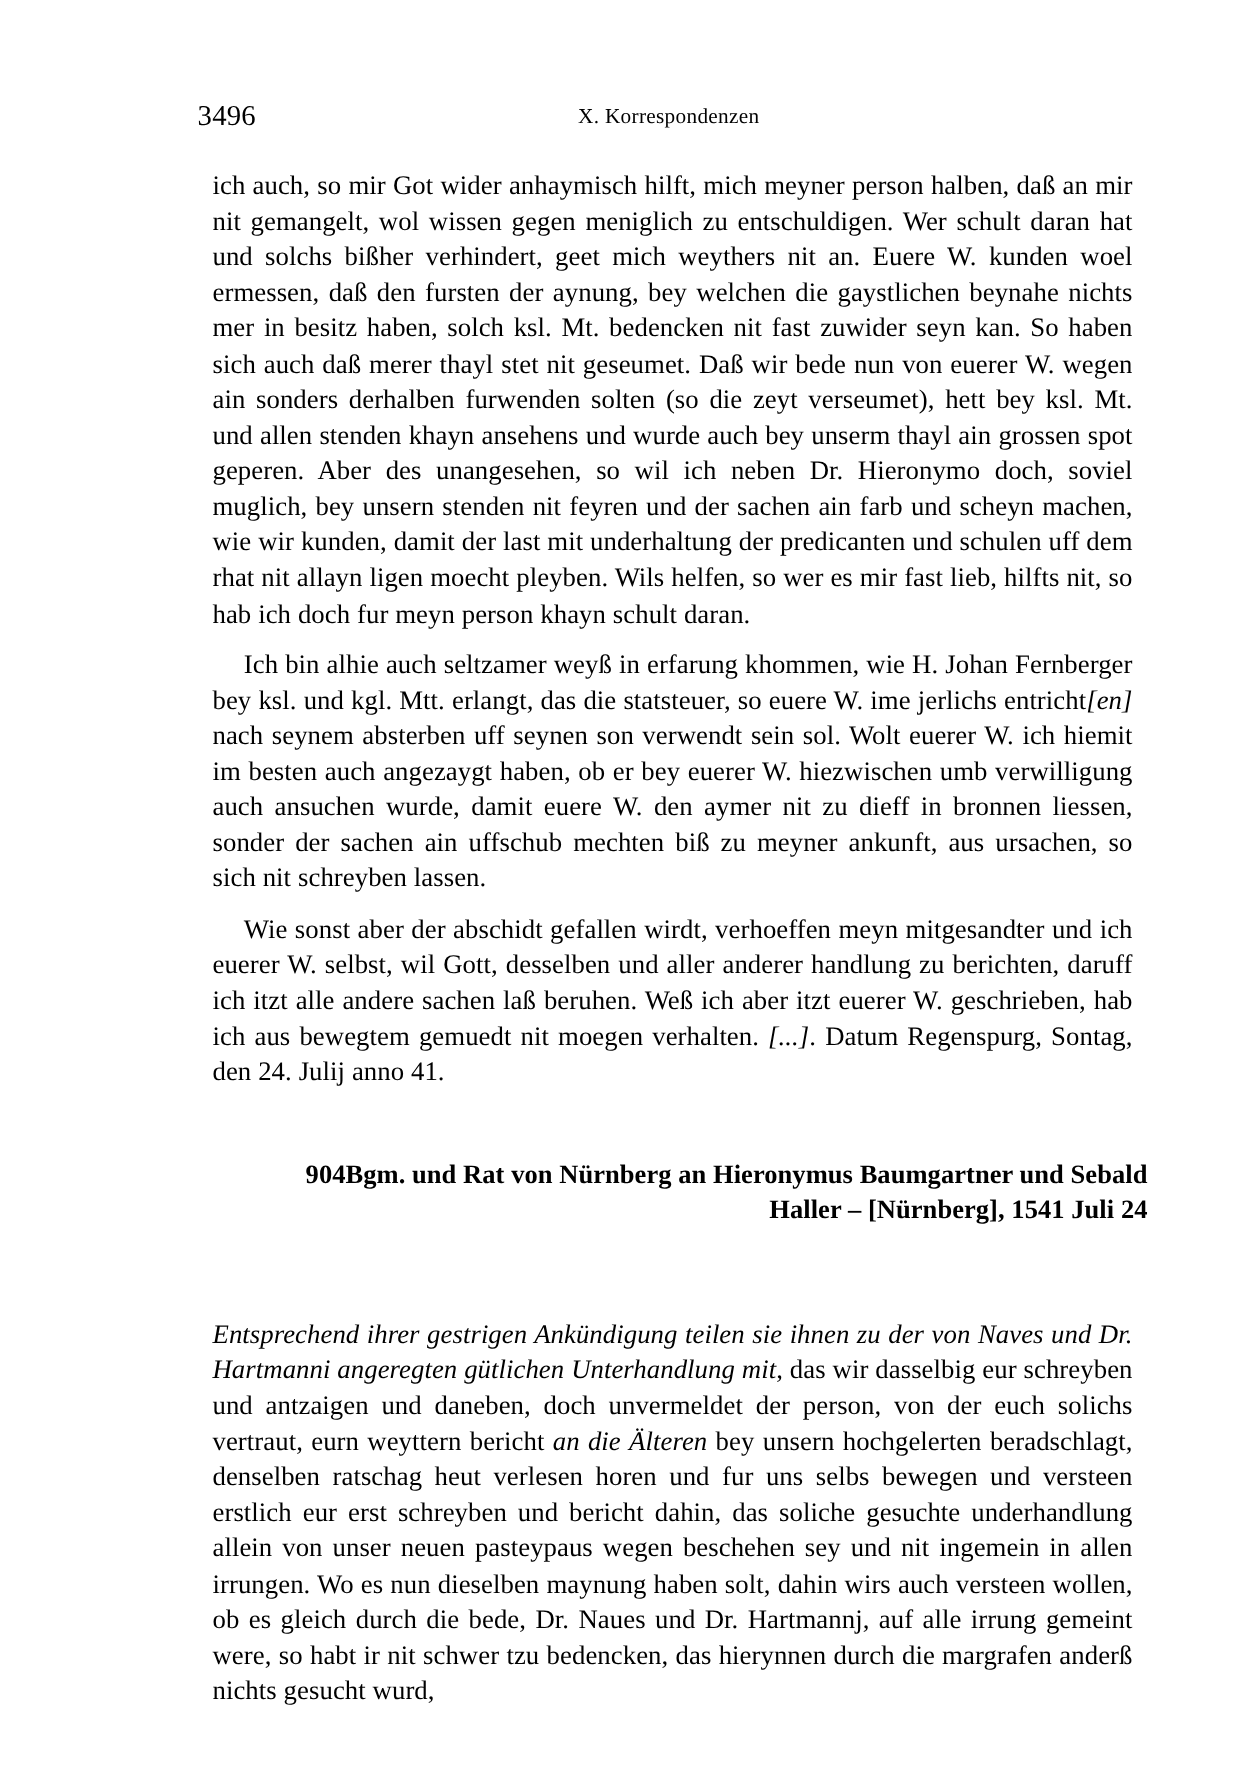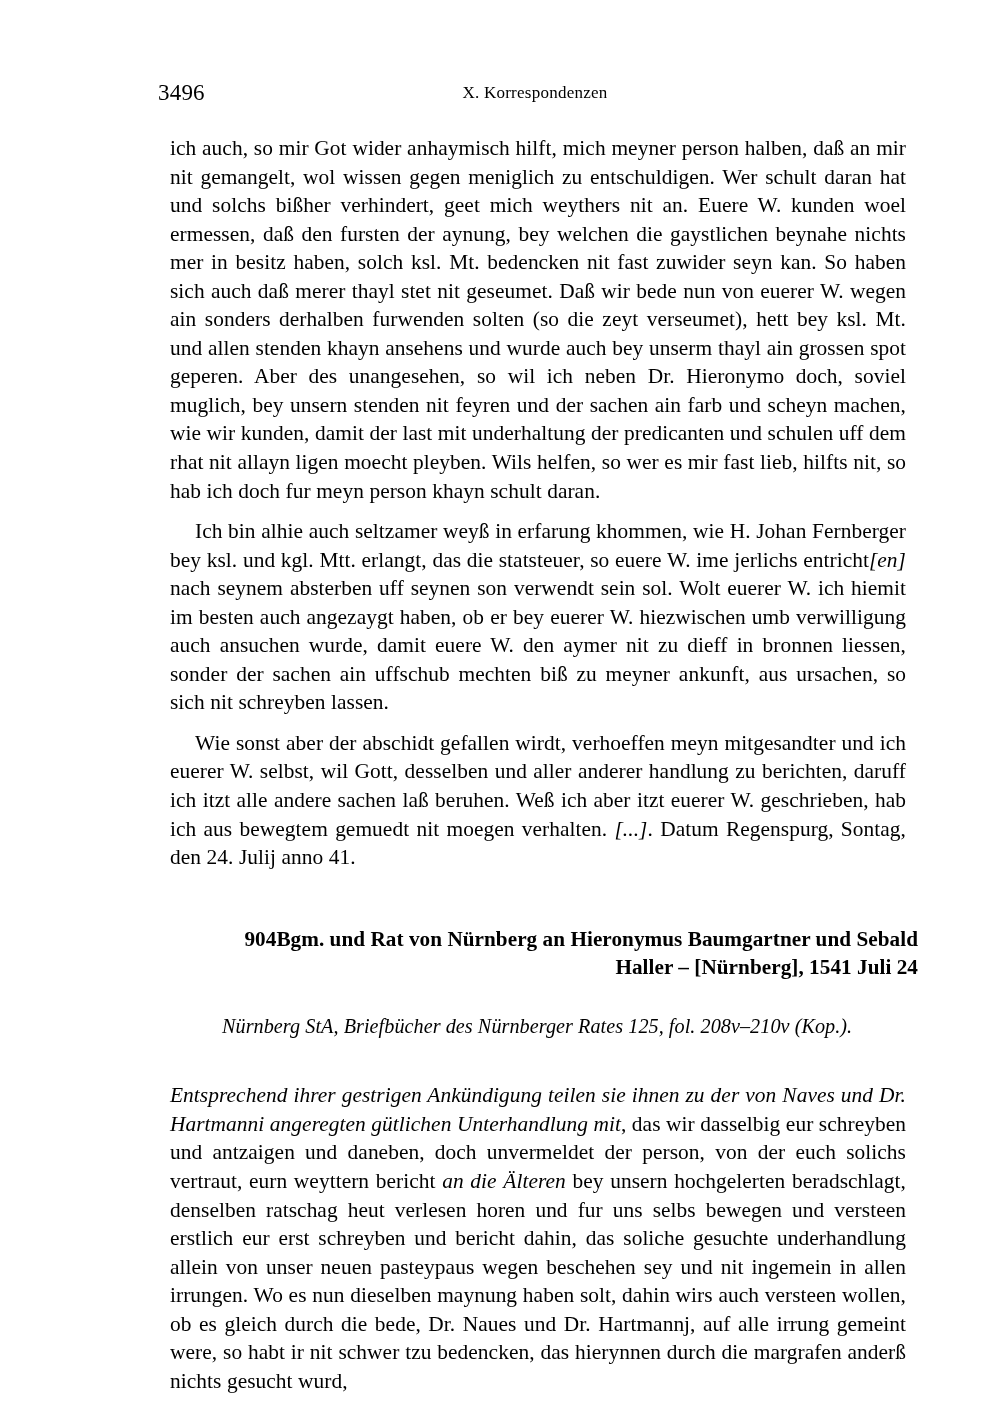--- a/index.html
+++ b/index.html
@@ -126,20 +126,19 @@
     <p class="body-par indent"><span>Ich bin alhie auch seltzamer weyß in erfarung khommen, wie H. Johan Fernberger bey ksl. und kgl. Mtt. erlangt, das die statsteuer, so euere W. ime jerlichs entricht</span><i>[en]</i><span> nach seynem absterben uff seynen son verwendt sein sol. Wolt euerer W. ich hiemit im besten auch angezaygt haben, ob er bey euerer W. hiezwischen umb verwilligung auch ansuchen wurde, damit euere W. den aymer nit zu dieff in bronnen liessen, sonder der sachen ain uffschub mechten biß zu meyner ankunft, aus ursachen, so sich nit schreyben lassen.</span></p>
 
     <p class="body-par indent"><span>Wie sonst aber der abschidt gefallen wirdt, verhoeffen meyn mitgesandter und ich euerer W. selbst, wil Gott, desselben und aller anderer handlung zu berichten, daruff ich itzt alle andere sachen laß beruhen. Weß ich aber itzt euerer W. geschrieben, hab ich aus bewegtem gemuedt nit moegen verhalten. </span><i>[...]</i><span>. Datum Regenspurg, Sontag, den 24. Julij anno 41.</span></p>
 
     <div class="spacer-lg"></div>
 
     <p class="doc-heading"><span class="num">904</span><span>Bgm. und Rat von Nürnberg an Hieronymus Baumgartner und Sebald Haller – [Nürnberg], 1541 Juli 24</span></p>
 
     <div class="spacer-md"></div>
 
-    <p class="doc-source">Nürnberg StA, Briefbücher des Nürnberger Rates 125, fol. 208v–210v (Kop.).</p>
 
     <div class="spacer-sm"></div>
 
     <p class="body-par"><i>Entsprechend ihrer gestrigen Ankündigung teilen sie ihnen zu der von Naves und Dr. Hartmanni angeregten gütlichen Unterhandlung mit</i><span>, das wir dasselbig eur schreyben und antzaigen und daneben, doch unvermeldet der person, von der euch solichs vertraut, eurn weyttern bericht </span><i>an die Älteren</i><span> bey unsern hochgelerten beradschlagt, denselben ratschag heut verlesen horen und fur uns selbs bewegen und versteen erstlich eur erst schreyben und bericht dahin, das soliche gesuchte underhandlung allein von unser neuen pasteypaus wegen beschehen sey und nit ingemein in allen irrungen. Wo es nun dieselben maynung haben solt, dahin wirs auch versteen wollen, ob es gleich durch die bede, Dr. Naues und Dr. Hartmannj, auf alle irrung gemeint were, so habt ir nit schwer tzu bedencken, das hierynnen durch die margrafen anderß nichts gesucht wurd,</span></p>
 
   </div>
 </div>
 
 </body></html>

